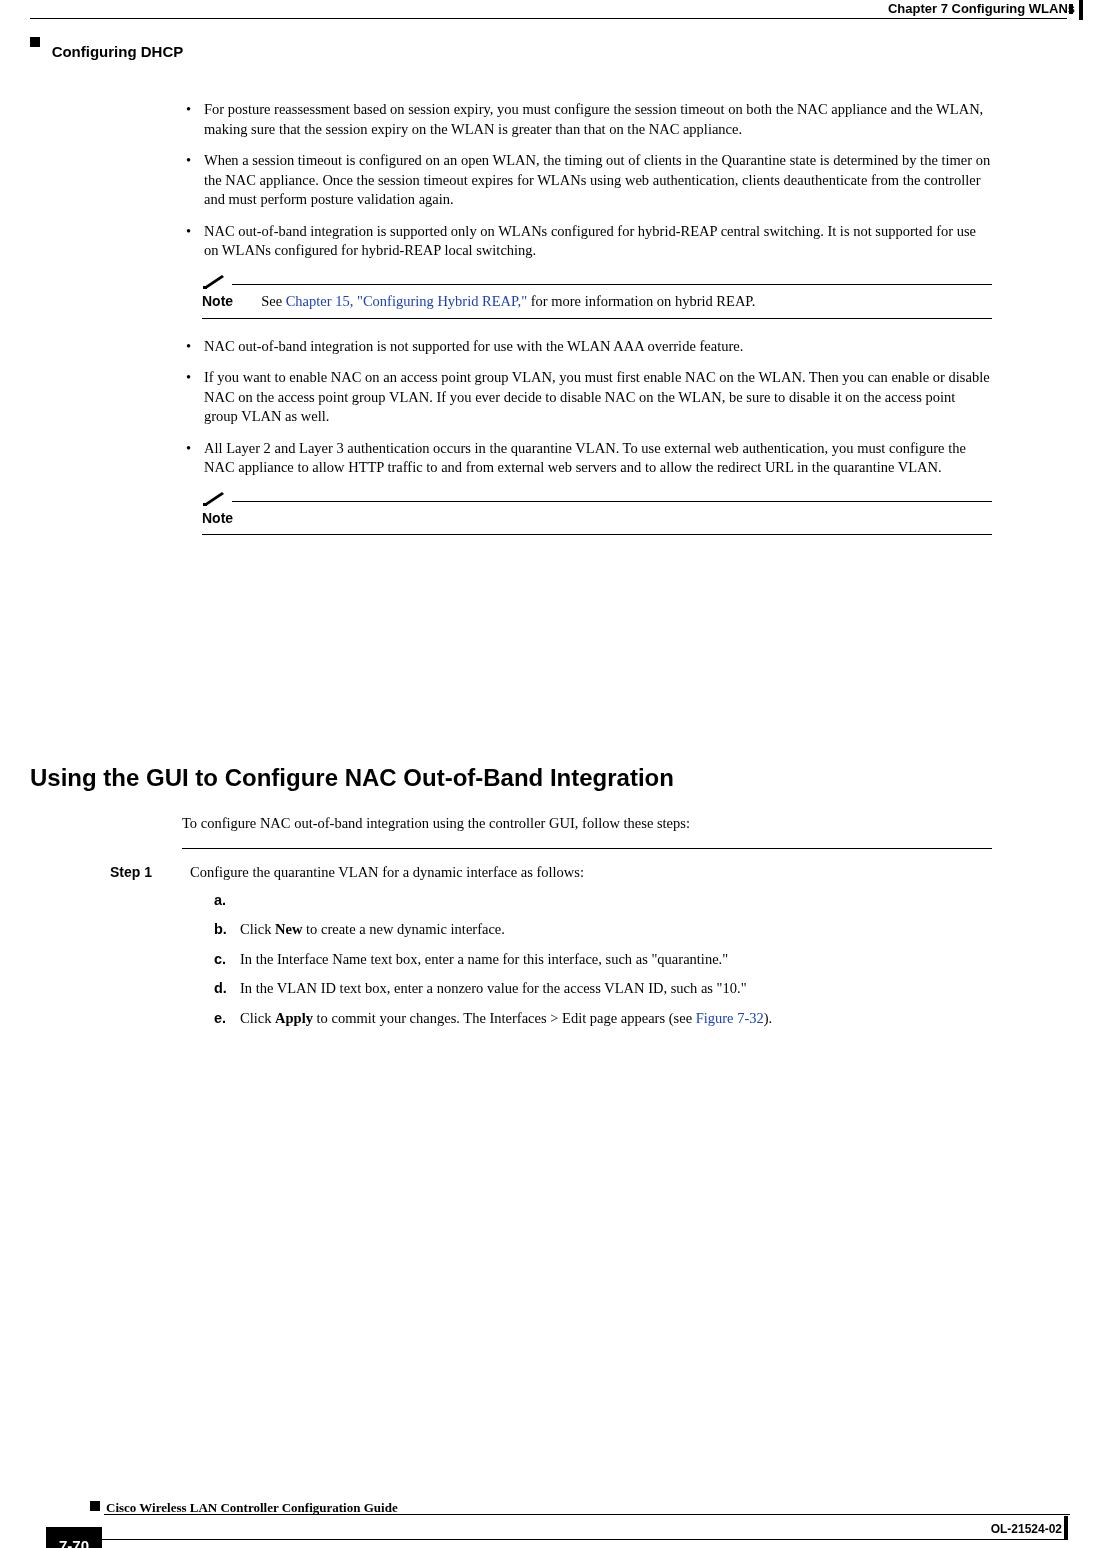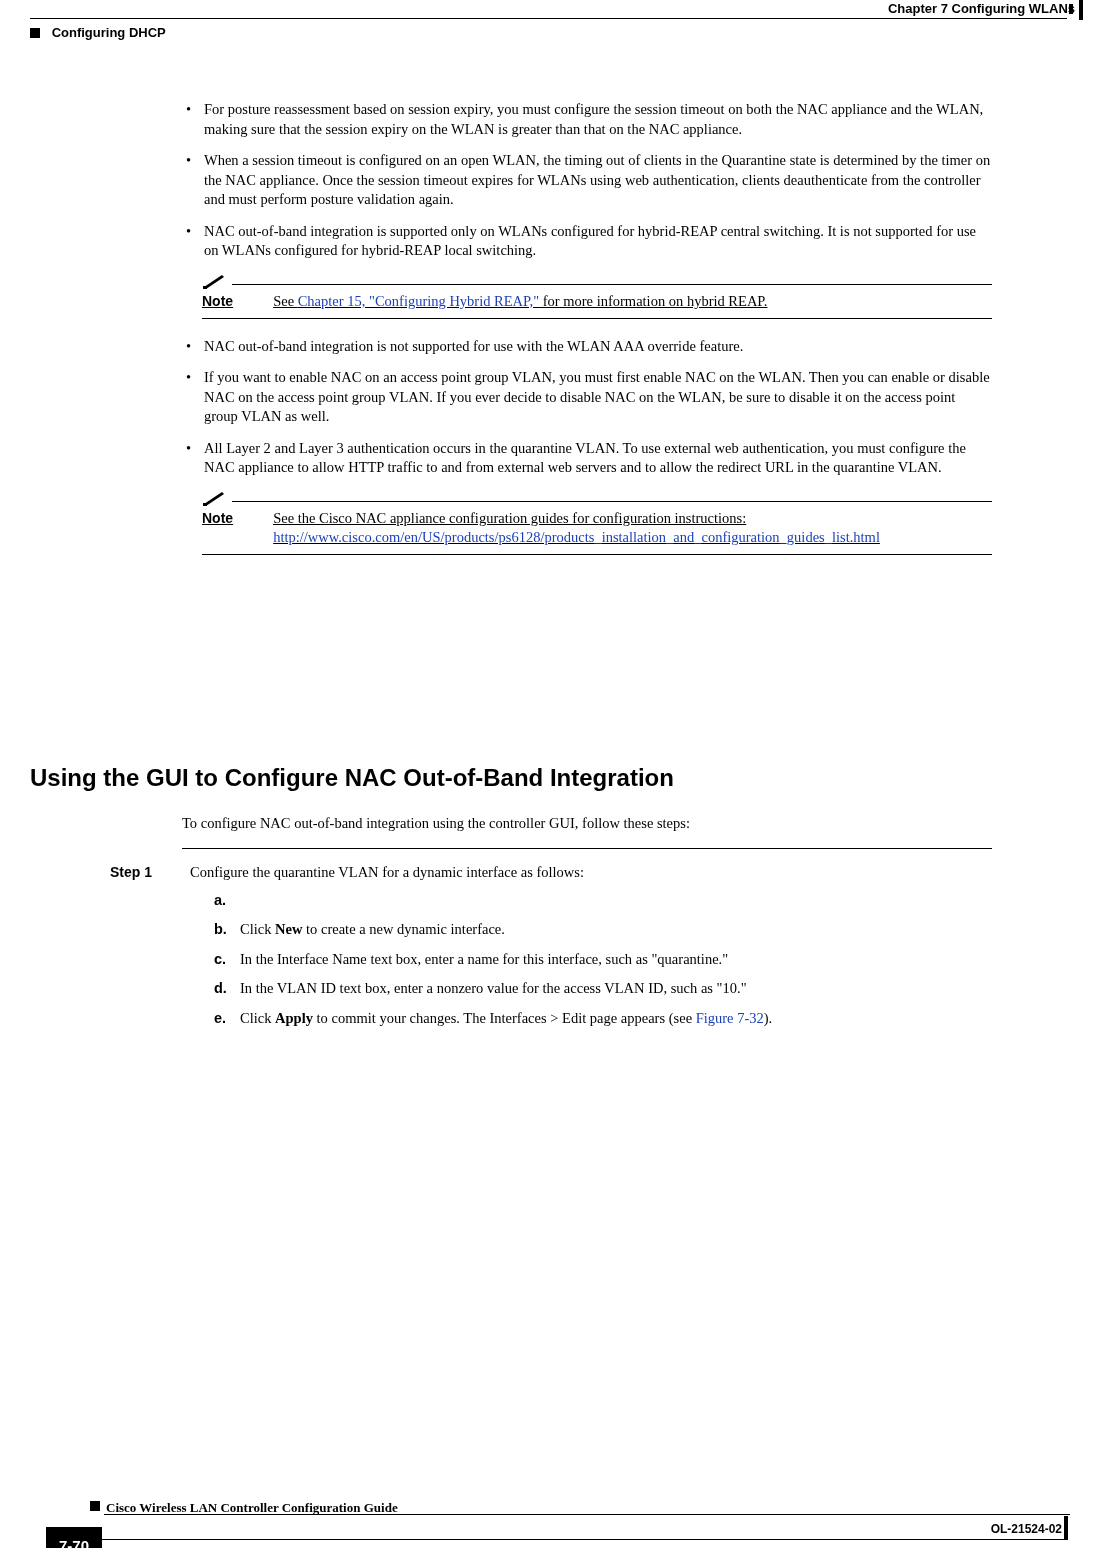--- a/index.html
+++ b/index.html
@@ -41,22 +41,23 @@
   }
   .hdr-left-square {
     display: inline-block;
     width: 10px; height: 10px; background:#000; vertical-align: middle;
     margin-right: 8px;
   }
   .hdr-section {
     display: inline-block;
     font-family: Arial, Helvetica, sans-serif;
     font-weight: bold;
-    font-size: 13px;
+    font-size: 15px;
     vertical-align: middle;
+    margin-top: 20px;
   }
 
   
   .content {
     position: absolute;
     top: 100px;
     left: 182px;
     width: 810px;
   }
   ul.bullets { list-style: none; padding: 0; margin: 0; }
@@ -95,22 +96,21 @@
     gap:6px;
     margin-bottom:3px;
   }
   .note-line {
     flex:1;
     border-bottom:1px solid #000;
     margin-bottom:4px;
   }
   .note-inner {
     display:flex;
-    gap:26px;
-    text-decoration:underline;
+    gap:14px;
   }
 
   a.link { color: #1a3fb8; text-decoration: none; }
 
   
   .subhead {
     position: absolute;
     left: 30px;
     font-family: Arial, Helvetica, sans-serif;
     font-weight: bold;
@@ -248,24 +248,20 @@
     <div class="note">
       <div class="note-head">
         <svg class="note-pencil" viewBox="0 0 24 16">
             <polygon points="2,14 20,2 22,4 4,16" fill="#000"></polygon>
             <rect x="1" y="13" width="4" height="3" fill="#000"></rect>
           </svg>
         <span class="note-line"></span>
       </div>
       <div class="note-inner">
         <span class="note-label">Note</span>
-        <span>
-          <span>See the Cisco NAC appliance configuration guides for configuration instructions: </span><br>
-          <a class="link" style="word-break:break-all;">http://www.cisco.com/en/US/products/ps6128/products_installation_and_configuration_guides_list.html</a>
-        </span>
       </div>
       <div class="note-rule-bottom"></div>
     </div>
 
   </div>
 
   <div class="subhead" style="top:762px;">Using the GUI to Configure NAC Out-of-Band Integration</div>
 
   <div style="position:absolute; top:802px; left:182px; width:810px;">
     <p class="bodytext">To configure NAC out-of-band integration using the controller GUI, follow these steps:</p>

